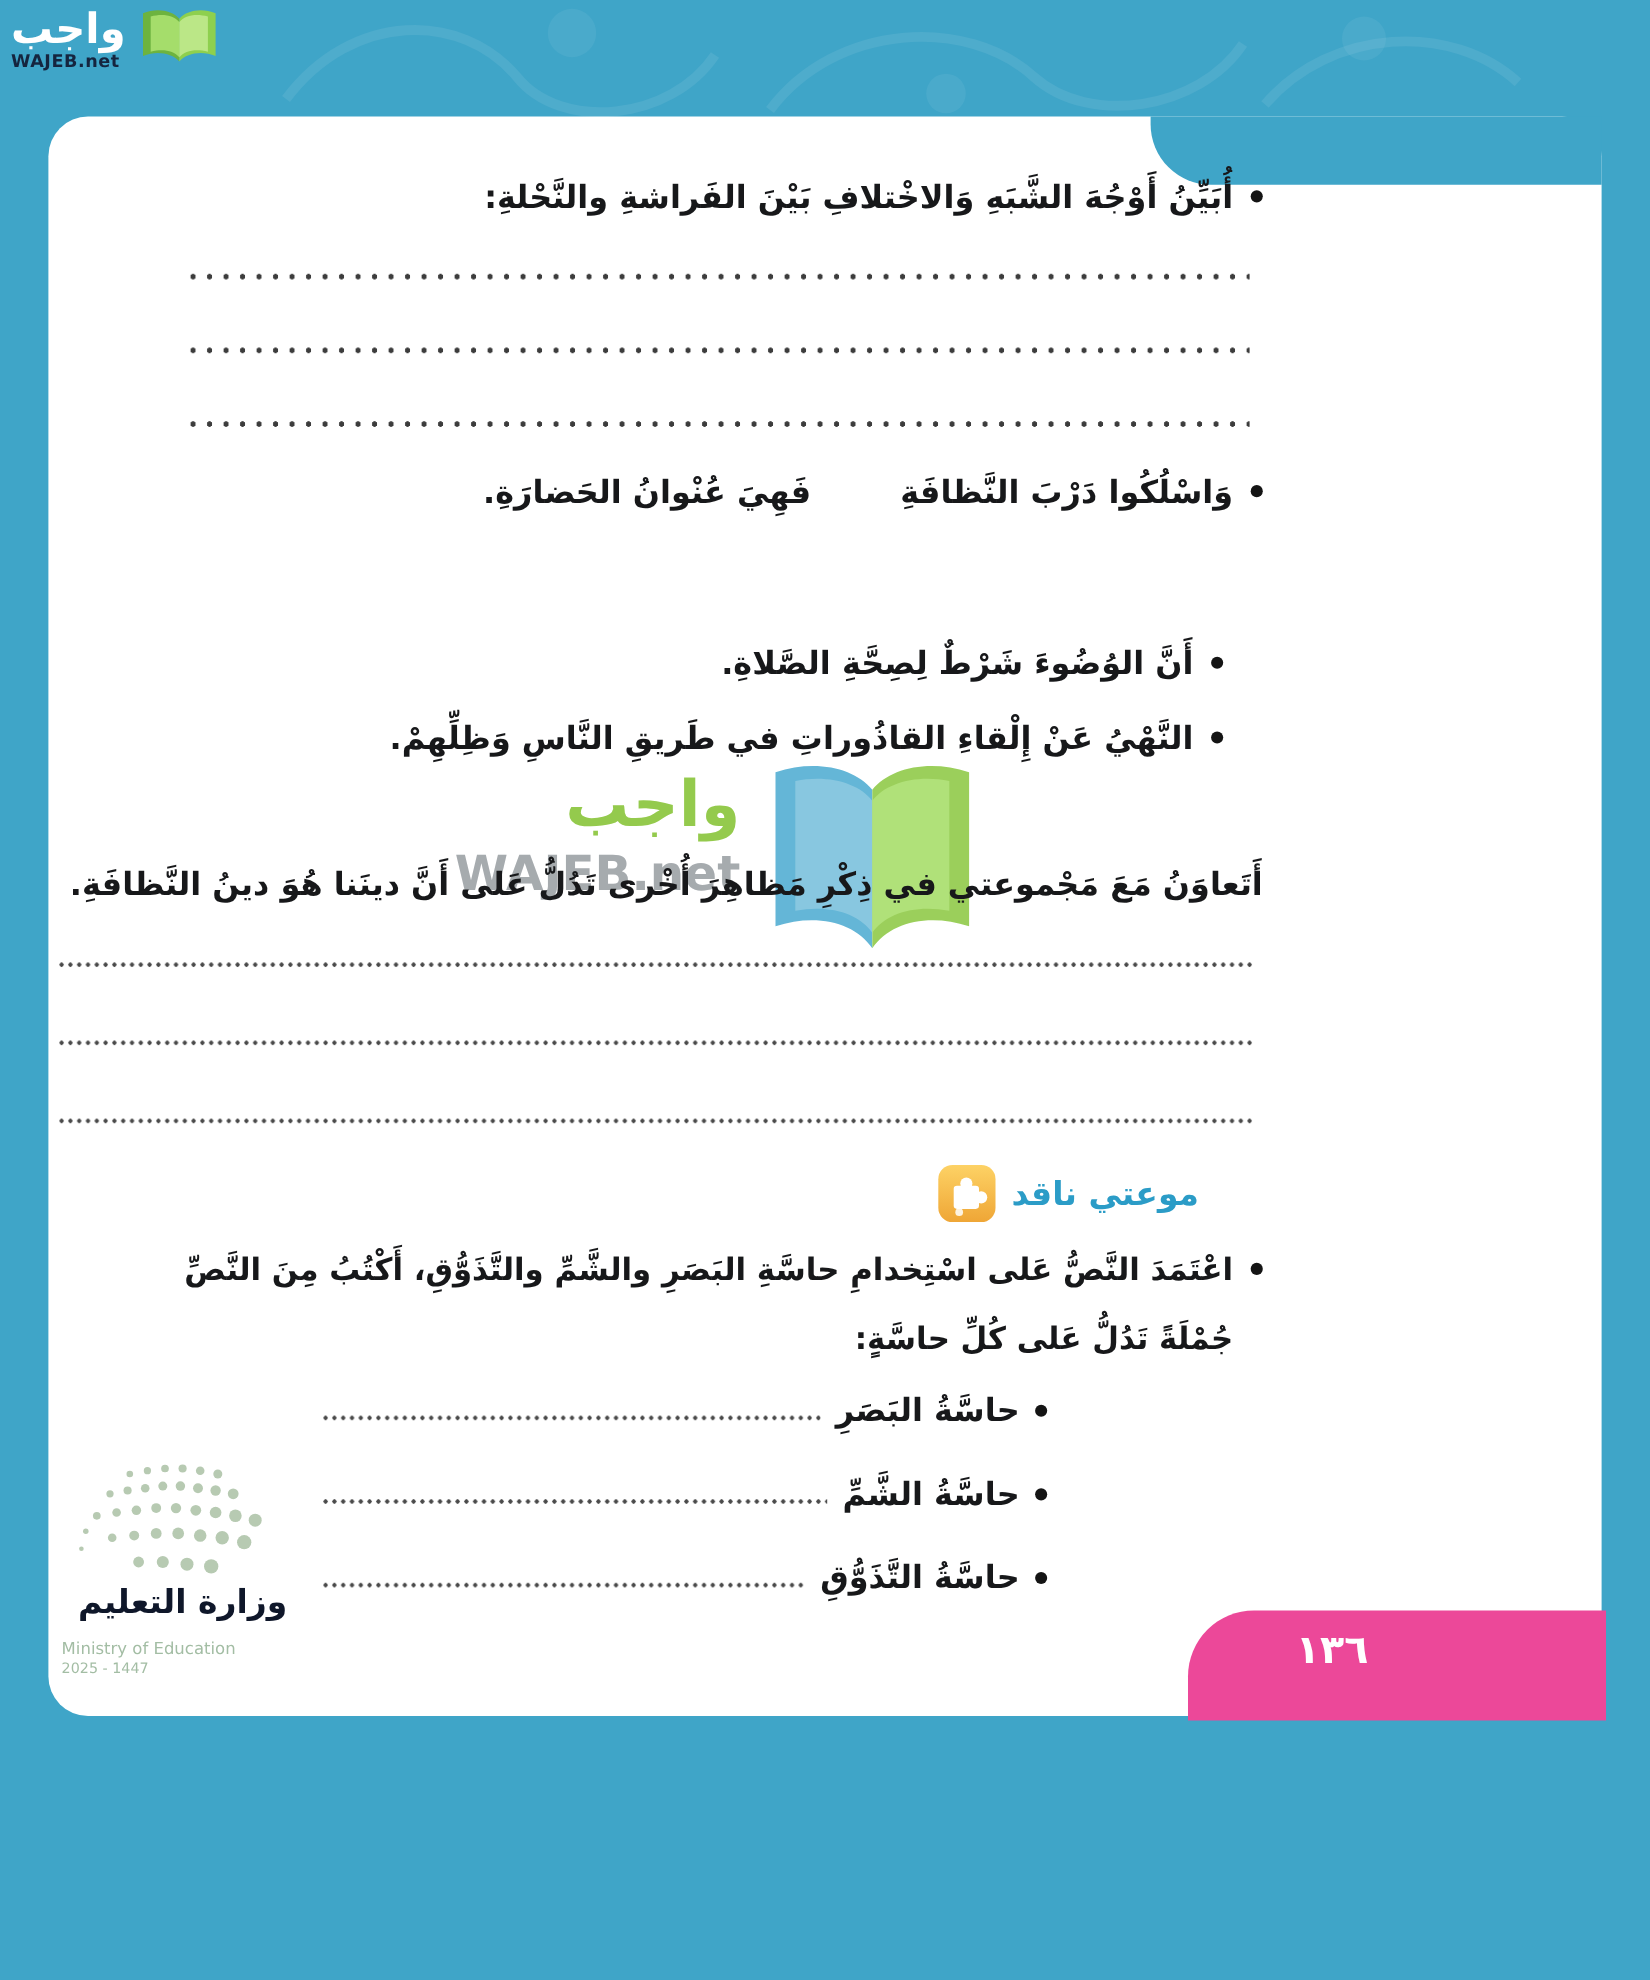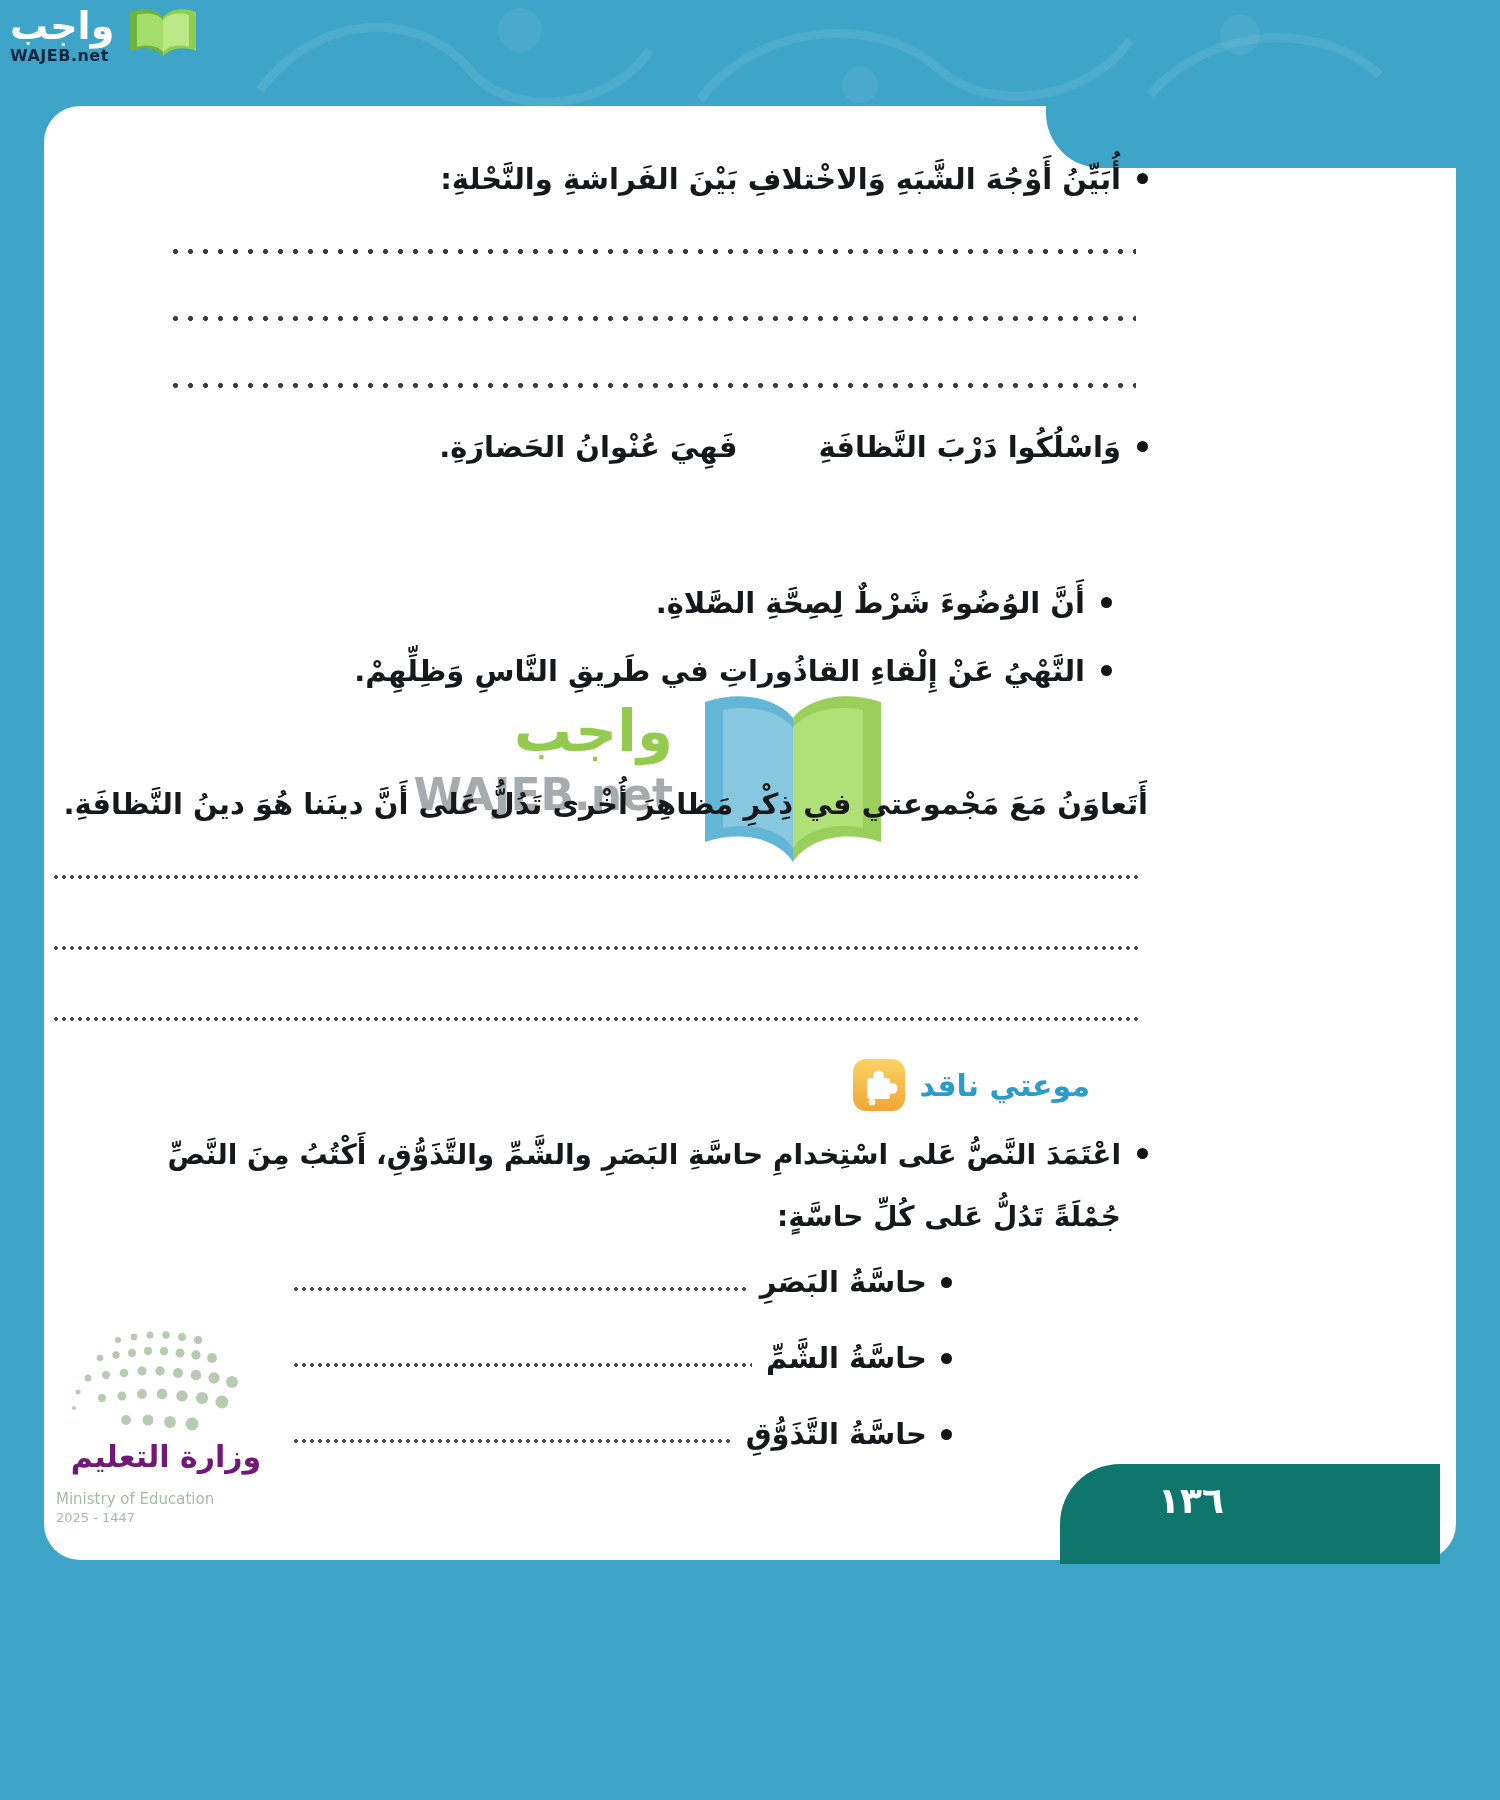--- a/index.html
+++ b/index.html
@@ -15,22 +15,22 @@
   .deco-top { position:absolute; top:0; left:0; width:1500px; height:110px; overflow:hidden; }
   .page {
     position:absolute; left:44px; right:44px; top:106px; bottom:240px;
     background:#ffffff; border-radius:36px;
   }
   .notch-top {
     position:absolute; top:106px; right:44px; width:410px; height:62px;
     background:#3fa5c8; border-bottom-left-radius:55px;
   }
   .notch-bottom {
-    position:absolute; top:1464px; right:60px; width:380px; height:100px;
-    background:#0f766e; border-top-left-radius:60px;
+    position:absolute; top:1464px; right:40px; width:380px; height:100px;
+    background:#ec4899; border-top-left-radius:60px;
   }
   .page-number {
     position:absolute; left:98px; top:16px;
     color:#ffffff; font-weight:bold; font-size:36px; letter-spacing:2px;
   }
   
   .wajeb-logo { position:absolute; left:10px; top:6px; display:flex; align-items:flex-start; gap:10px; }
   .wajeb-text { display:flex; flex-direction:column; align-items:flex-start; }
   .wajeb-ar { color:#ffffff; font-weight:bold; font-size:38px; line-height:40px; direction:rtl; }
   .wajeb-net { color:#15253f; font-weight:bold; font-size:16px; letter-spacing:0.5px; }
@@ -63,21 +63,21 @@
   .senses-task-text {
     direction:rtl; font-weight:bold; color:#17181a; font-size:28px;
     width:1015px; text-align:right; line-height:62px;
   }
   .sense-row { position:absolute; display:flex; direction:rtl; align-items:flex-end; column-gap:14px; width:660px; }
   .sense-row .bullet { margin:0 0 15px 0; }
   .sense-label { direction:rtl; font-weight:bold; color:#17181a; font-size:29px; white-space:nowrap; line-height:1.4; }
   .sense-fill { flex:1 1 auto; margin-bottom:11px; position:relative; }
   
   .ministry { position:absolute; left:56px; top:1328px; width:220px; display:flex; flex-direction:column; align-items:center; }
-  .ministry-ar { color:#701a75; font-weight:bold; font-size:30px; direction:rtl; line-height:34px; letter-spacing:1px; }
+  .ministry-ar { color:#0f172a; font-weight:bold; font-size:30px; direction:rtl; line-height:34px; letter-spacing:1px; }
   .ministry-en { color:#a3bda4; font-size:15px; margin-top:16px; align-self:flex-start; }
   .ministry-year { color:#a3bda4; font-size:13px; margin-top:2px; align-self:flex-start; }
 </style>
 </head>
 <body>
 
 <div class="frame">
   <div class="deco-top">
     <svg width="1500" height="110">
       <g fill="none" stroke="#ffffff" stroke-opacity="0.08" stroke-width="9">

